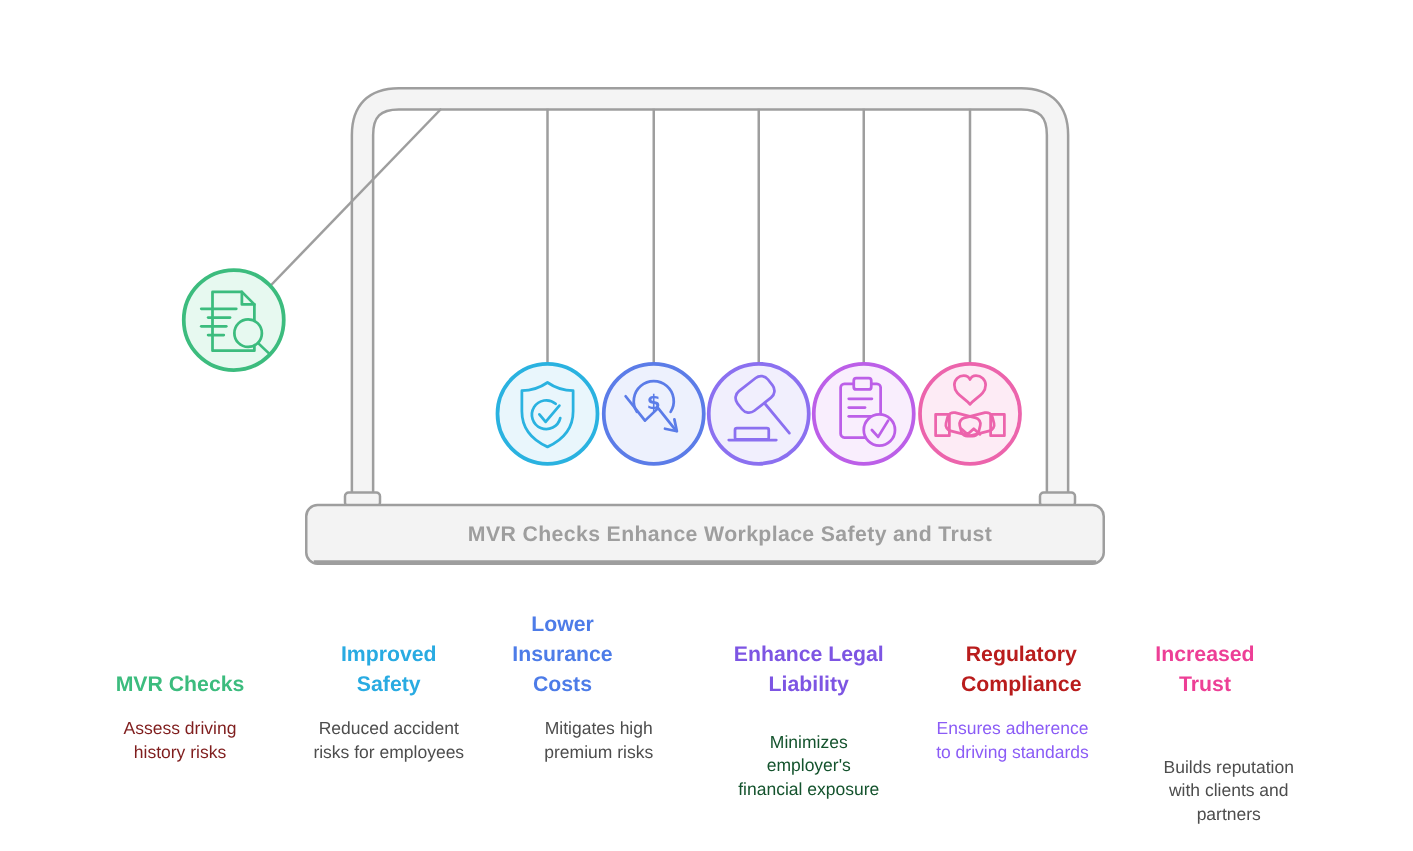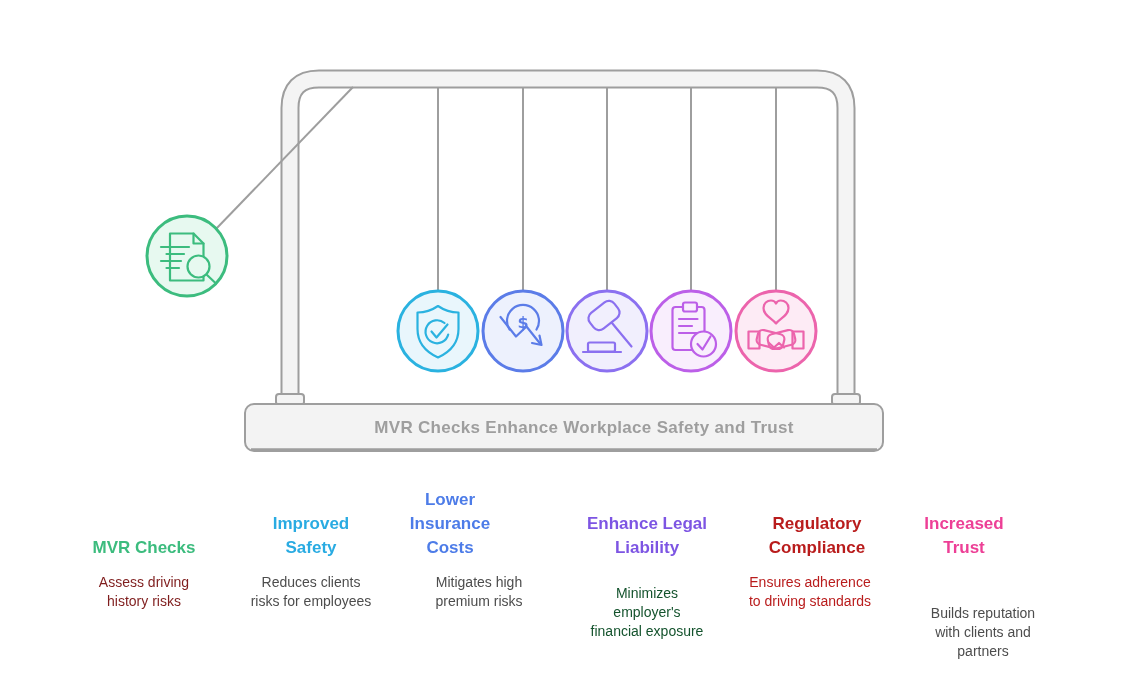--- a/index.html
+++ b/index.html
@@ -122,39 +122,39 @@
   <div class="col col-1">
     <div class="title-box">
         <div class="title t1" style="color: rgb(60, 188, 126);">MVR Checks</div>
       </div>
     <div class="desc d1" style="color: #7f1d1d;">Assess driving history risks</div>
   </div>
   <div class="col col-2">
     <div class="title-box">
         <div class="title t2" style="color: rgb(41, 171, 226);">Improved Safety</div>
       </div>
-    <div class="desc d2" style="color: rgb(77, 77, 77);">Reduces clients risks for employees</div>
+    <div class="desc d2" style="color: rgb(77, 77, 77);">Reduced accident risks for employees</div>
   </div>
   <div class="col col-3">
     <div class="title-box">
         <div class="title t3" style="color: rgb(77, 124, 232); margin-left: 12px;">Lower Insurance Costs</div>
       </div>
     <div class="desc d3" style="color: rgb(77, 77, 77);">Mitigates high premium risks</div>
   </div>
   <div class="col col-4">
     <div class="title-box">
         <div class="title t4" style="color: rgb(125, 85, 227);">Enhance Legal Liability</div>
       </div>
     <div class="desc d4" style="color: #14532d; margin-top: 24px;">Minimizes employer's financial exposure</div>
   </div>
   <div class="col col-5">
     <div class="title-box">
         <div class="title t5" style="color: #b91c1c;">Regulatory Compliance</div>
       </div>
-    <div class="desc d5" style="color: #b91c1c; margin-left: 16px;">Ensures adherence to driving standards</div>
+    <div class="desc d5" style="color: #8b5cf6; margin-left: 16px;">Ensures adherence to driving standards</div>
   </div>
   <div class="col col-6">
     <div class="title-box">
         <div class="title t6" style="color: rgb(237, 63, 150); margin-left: 20px;">Increased Trust</div>
       </div>
     <div class="desc d6" style="color: rgb(77, 77, 77); margin-top: 44px;">Builds reputation with clients and partners</div>
   </div>
 
 </div>
 

